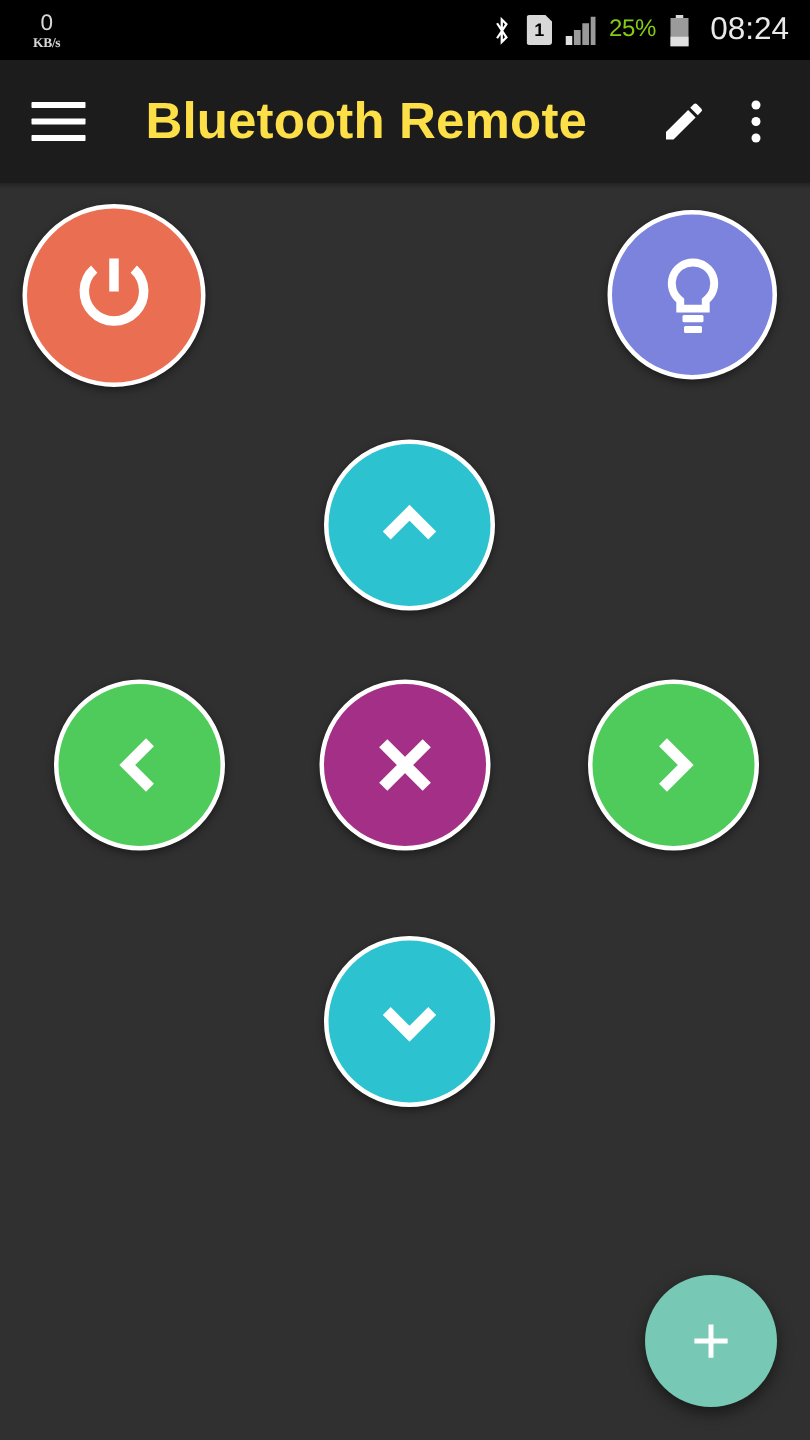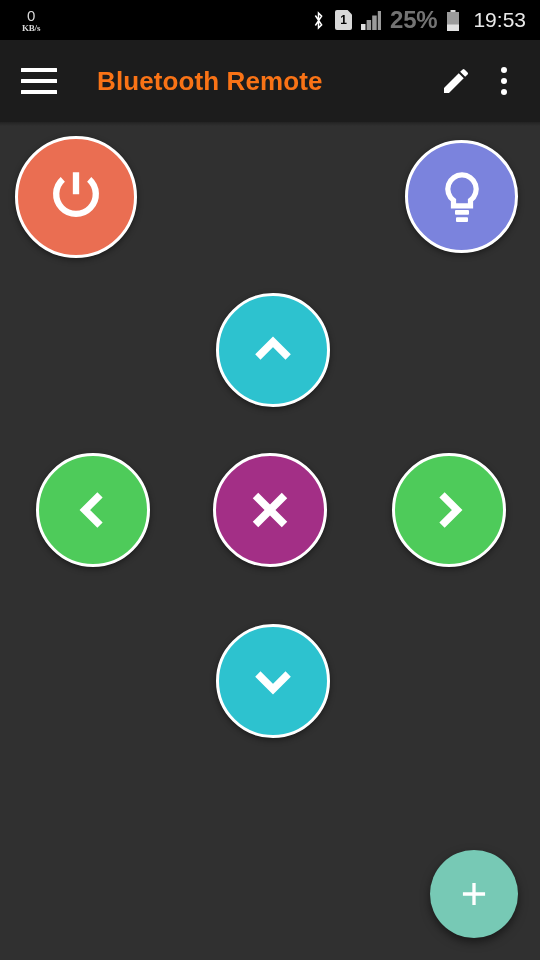--- a/index.html
+++ b/index.html
@@ -38,21 +38,21 @@
   .bt-icon { width:15px; height:21px; display:block; }
   .sim-icon {
     width:17px; height:20px;
     background:#d8d8d8;
     color:#000; font-size:12px; font-weight:bold;
     display:flex; align-items:center; justify-content:center;
     border-radius:2px;
     clip-path: polygon(0 0, 74% 0, 100% 22%, 100% 100%, 0 100%);
   }
   .signal-icon { width:20px; height:19px; display:block; }
-  .batt-pct { color:#737373; font-size:24px; letter-spacing:-0.2px;font-weight:bold; }
+  .batt-pct { color:#84cc16; font-size:16px; letter-spacing:-0.2px; }
   .batt-icon { width:14px; height:21px; display:block; }
   .clock { color:#e9e9e9; font-size:21px; letter-spacing:0px; margin-left:4px;}
 
   
   #app-bar {
     position:absolute; top:40px; left:0;
     width:540px; height:82px;
     background:#1c1c1c;
     display:flex; align-items:center;
   }
@@ -62,22 +62,22 @@
     background:linear-gradient(to bottom, rgba(0,0,0,0.28), rgba(0,0,0,0));
   }
   .hamburger {
     width:36px; height:26px;
     margin-left:21px;
     display:flex; flex-direction:column; justify-content:space-between;
     cursor:pointer;
   }
   .hamburger span { display:block; height:4px; background:#ffffff; border-radius:0.5px;}
   #app-title {
-    color:#f97316;
-    font-size:26px;
+    color:#fde047;
+    font-size:34px;
     font-weight:bold;
     margin-left:40px;
     letter-spacing:0.1px;
     white-space:nowrap;
   }
   .bar-actions {
     margin-left:auto; display:flex; align-items:center;
   }
   .icon-btn {
     width:48px; height:48px;
@@ -147,21 +147,21 @@
       </svg>
 
       <span class="batt-pct">25%</span>
 
       <svg class="batt-icon" viewBox="0 0 14 21">
         <rect x="4.5" y="0" width="5" height="2" fill="#d8d8d8"></rect>
         <rect x="1" y="2" width="12" height="19" fill="#9b9b9b"></rect>
         <rect x="1" y="14.5" width="12" height="6.5" fill="#e0e0e0"></rect>
       </svg>
 
-      <span class="clock">19:53</span>
+      <span class="clock">08:24</span>
     </div>
   </div>
 
   <div id="app-bar">
     <div class="hamburger">
       <span></span>
       <span></span>
       <span></span>
     </div>
 

